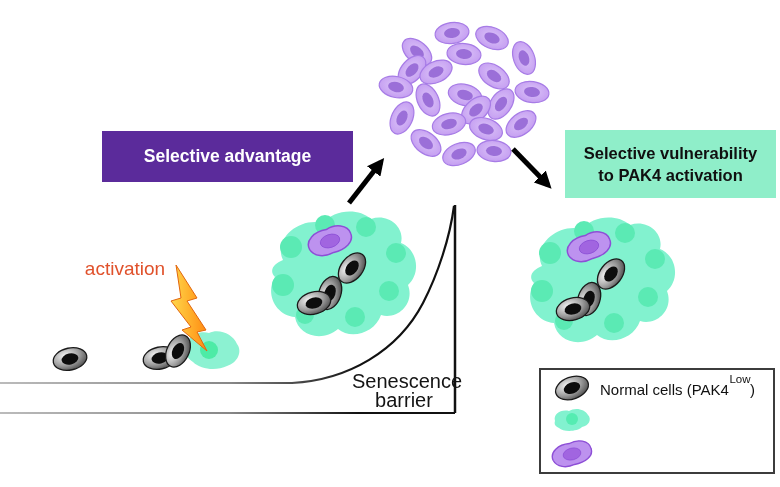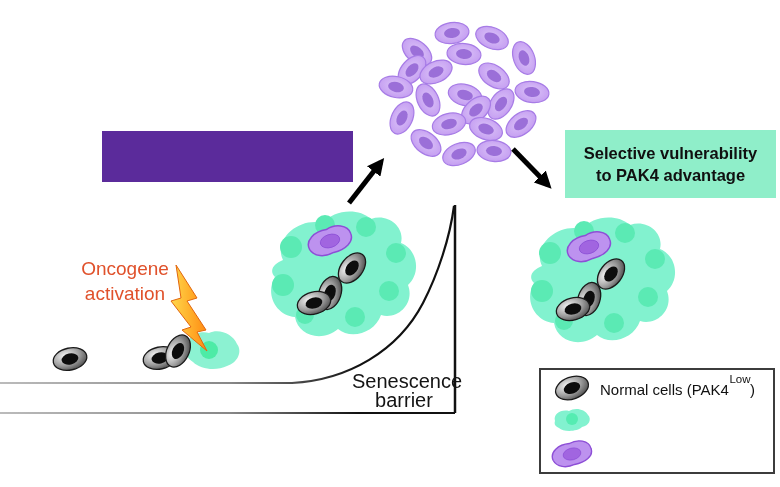--- a/index.html
+++ b/index.html
@@ -146,29 +146,29 @@
       <use href="#tumorCell" transform="translate(426,143) rotate(38)"></use>
       <use href="#tumorCell" transform="translate(494,151) rotate(6)"></use>
       <use href="#tumorCell" transform="translate(459,154) rotate(-22)"></use>
     </g>
 
     <line x1="349" y1="203" x2="381" y2="162" stroke="#000" stroke-width="5" marker-end="url(#ah)"></line>
     <line x1="513" y1="149" x2="548" y2="185" stroke="#000" stroke-width="5" marker-end="url(#ah)"></line>
   </svg>
 
   <div class="label-box adv-box">
+    <span>Selective advantage</span>
   </div>
 
   <div class="label-box vul-box">
     <span>Selective vulnerability</span>
-    <span>to PAK4 advantage</span>
+    <span>to PAK4 activation</span>
   </div>
 
   <div class="oncogene-label">
-    <div>Oncogene</div>
     <div>activation</div>
   </div>
 
   <div class="barrier-label">
     <div>Senescence</div>
     <div>barrier</div>
   </div>
 
   <div class="legend">
 

